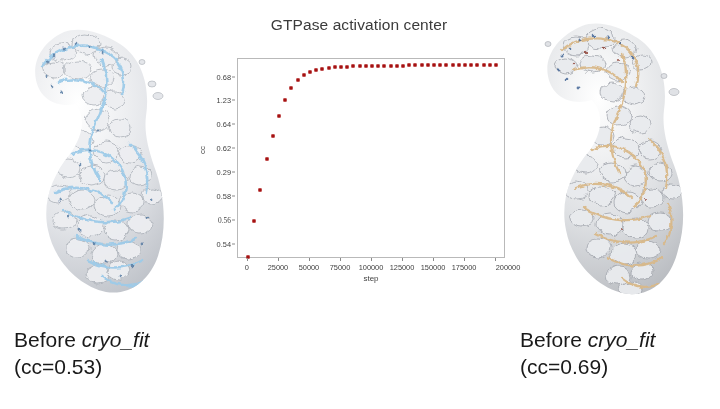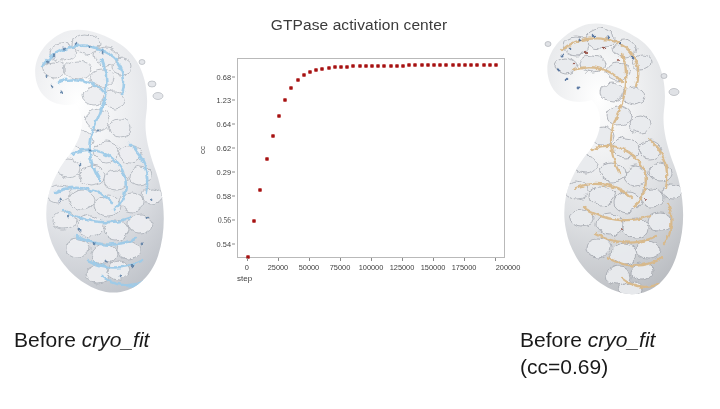--- a/index.html
+++ b/index.html
@@ -86,21 +86,21 @@
   }
   .xtickmark{
     position:absolute;
     top:0; width:1px; height:3px;
     background:#8a8a8a;
   }
   .axis-x-title{
     position:absolute;
     left:32px; top:224px;
     width:268px;
-    text-align:left;
+    text-align:center;
     font-size:8px;
     color:#3f3f3f;
   }
   .axis-y-title{
     position:absolute;
     left:-3px; top:100px;
     font-size:8px;
     color:#3f3f3f;
     transform:translate(-50%,-50%) rotate(-90deg);
     transform-origin:center center;
@@ -442,20 +442,21 @@
       <g fill="#e0e2e6" stroke="#a4a8af" stroke-width="0.6">
         <ellipse cx="156" cy="88" rx="5" ry="3.5"></ellipse>
         <ellipse cx="146" cy="72" rx="3" ry="2.5"></ellipse>
         <ellipse cx="30" cy="40" rx="3" ry="2.5"></ellipse>
       </g>
     </svg>
   </div>
 
   <div class="caption cap-left">
     <span>Before </span><span class="it">cryo_fit</span>
+    <span class="ln2">(cc=0.53)</span>
   </div>
 
   <div class="caption cap-right">
     <span>Before </span><span class="it">cryo_fit</span>
     <span class="ln2">(cc=0.69)</span>
   </div>
 
 </div>
 
 </body></html>

